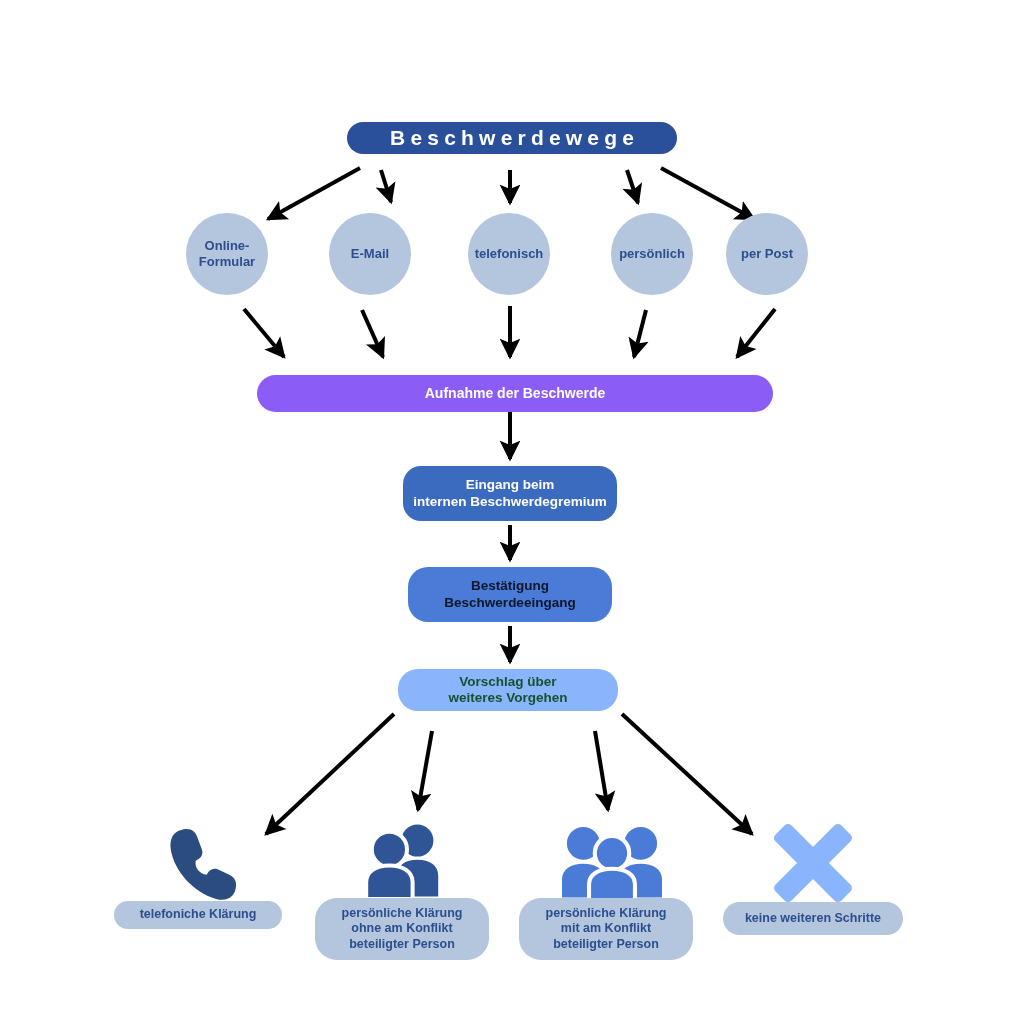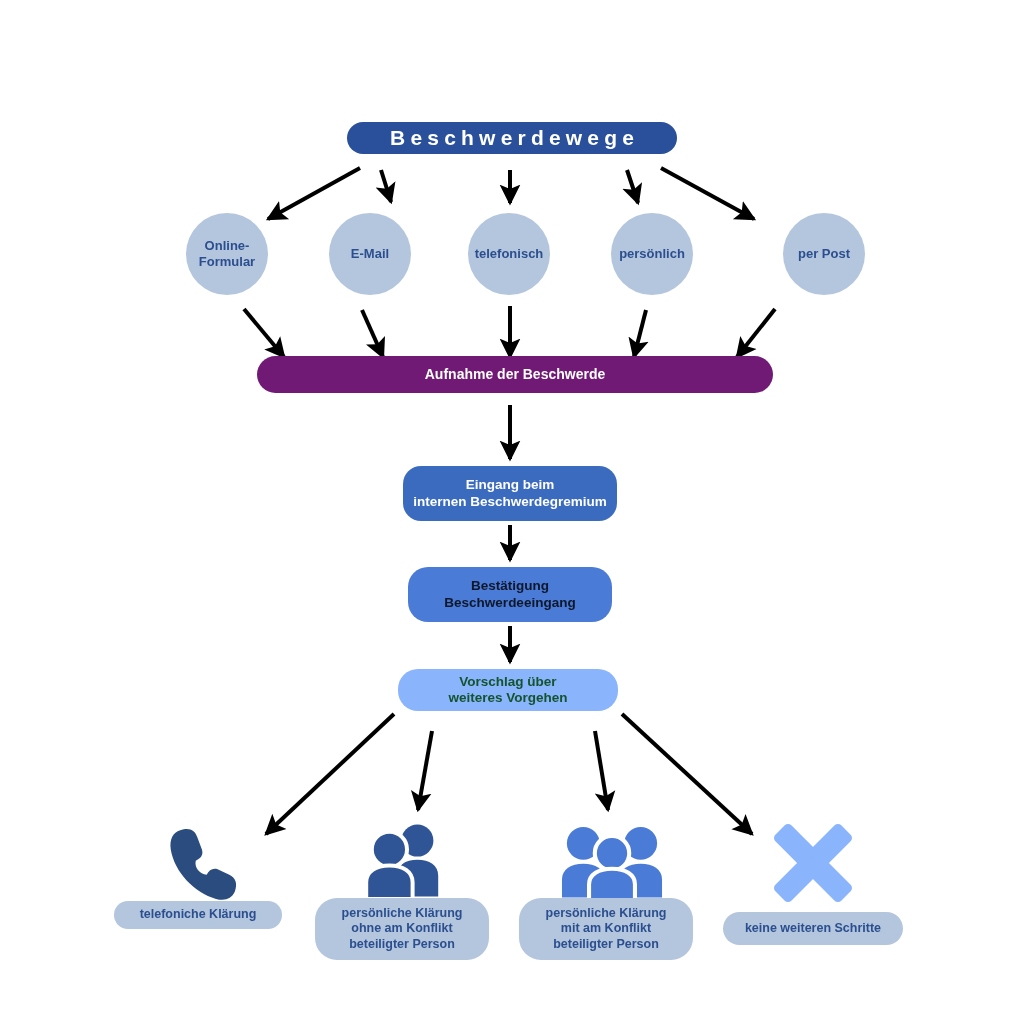--- a/index.html
+++ b/index.html
@@ -52,30 +52,30 @@
     border-radius: 50%;
     background: #B4C5DE;
     color: #2B4F8E;
     font-size: 13px;
     font-weight: bold;
   }
   #circle-0 { left: 186px; top: 213px; }
   #circle-1 { left: 329px; top: 213px; }
   #circle-2 { left: 468px; top: 213px; }
   #circle-3 { left: 611px; top: 213px; }
-  #circle-4 { left: 783px; top: 213px; }
+  #circle-4 { left: 726px; top: 213px; }
 
   
   #intake-node {
     left: 257px;
-    top: 356px;
+    top: 375px;
     width: 516px;
     height: 37px;
     border-radius: 19px;
-    background: #701a75;
+    background: #8b5cf6;
     color: #ffffff;
     font-size: 14px;
     font-weight: bold;
   }
 
   
   #gremium-node {
     left: 403px;
     top: 466px;
     width: 214px;
@@ -124,21 +124,21 @@
     background: #B4C5DE;
     color: #2B4F8E;
     font-size: 12.5px;
     font-weight: bold;
     border-radius: 18px;
     padding: 0 14px;
   }
   #label-0 { left: 114px; top: 901px; width: 168px; height: 28px; border-radius: 18px; }
   #label-1 { left: 315px; top: 898px; width: 174px; height: 62px; border-radius: 22px; }
   #label-2 { left: 519px; top: 898px; width: 174px; height: 62px; border-radius: 22px; }
-  #label-3 { left: 723px; top: 902px; width: 180px; height: 33px; border-radius: 17px; margin-top: 10px; }
+  #label-3 { left: 723px; top: 902px; width: 180px; height: 33px; border-radius: 17px; }
 </style>
 </head>
 <body>
 
 <svg id="canvas" viewBox="0 0 1024 1024" xmlns="http://www.w3.org/2000/svg">
   <defs>
     <marker id="ah" markerWidth="6" markerHeight="6" refX="4.6" refY="3" orient="auto" markerUnits="strokeWidth">
       <path d="M0,0.4 L5.2,3 L0,5.6 L1.1,3 Z" fill="#000000"></path>
     </marker>
   </defs>

